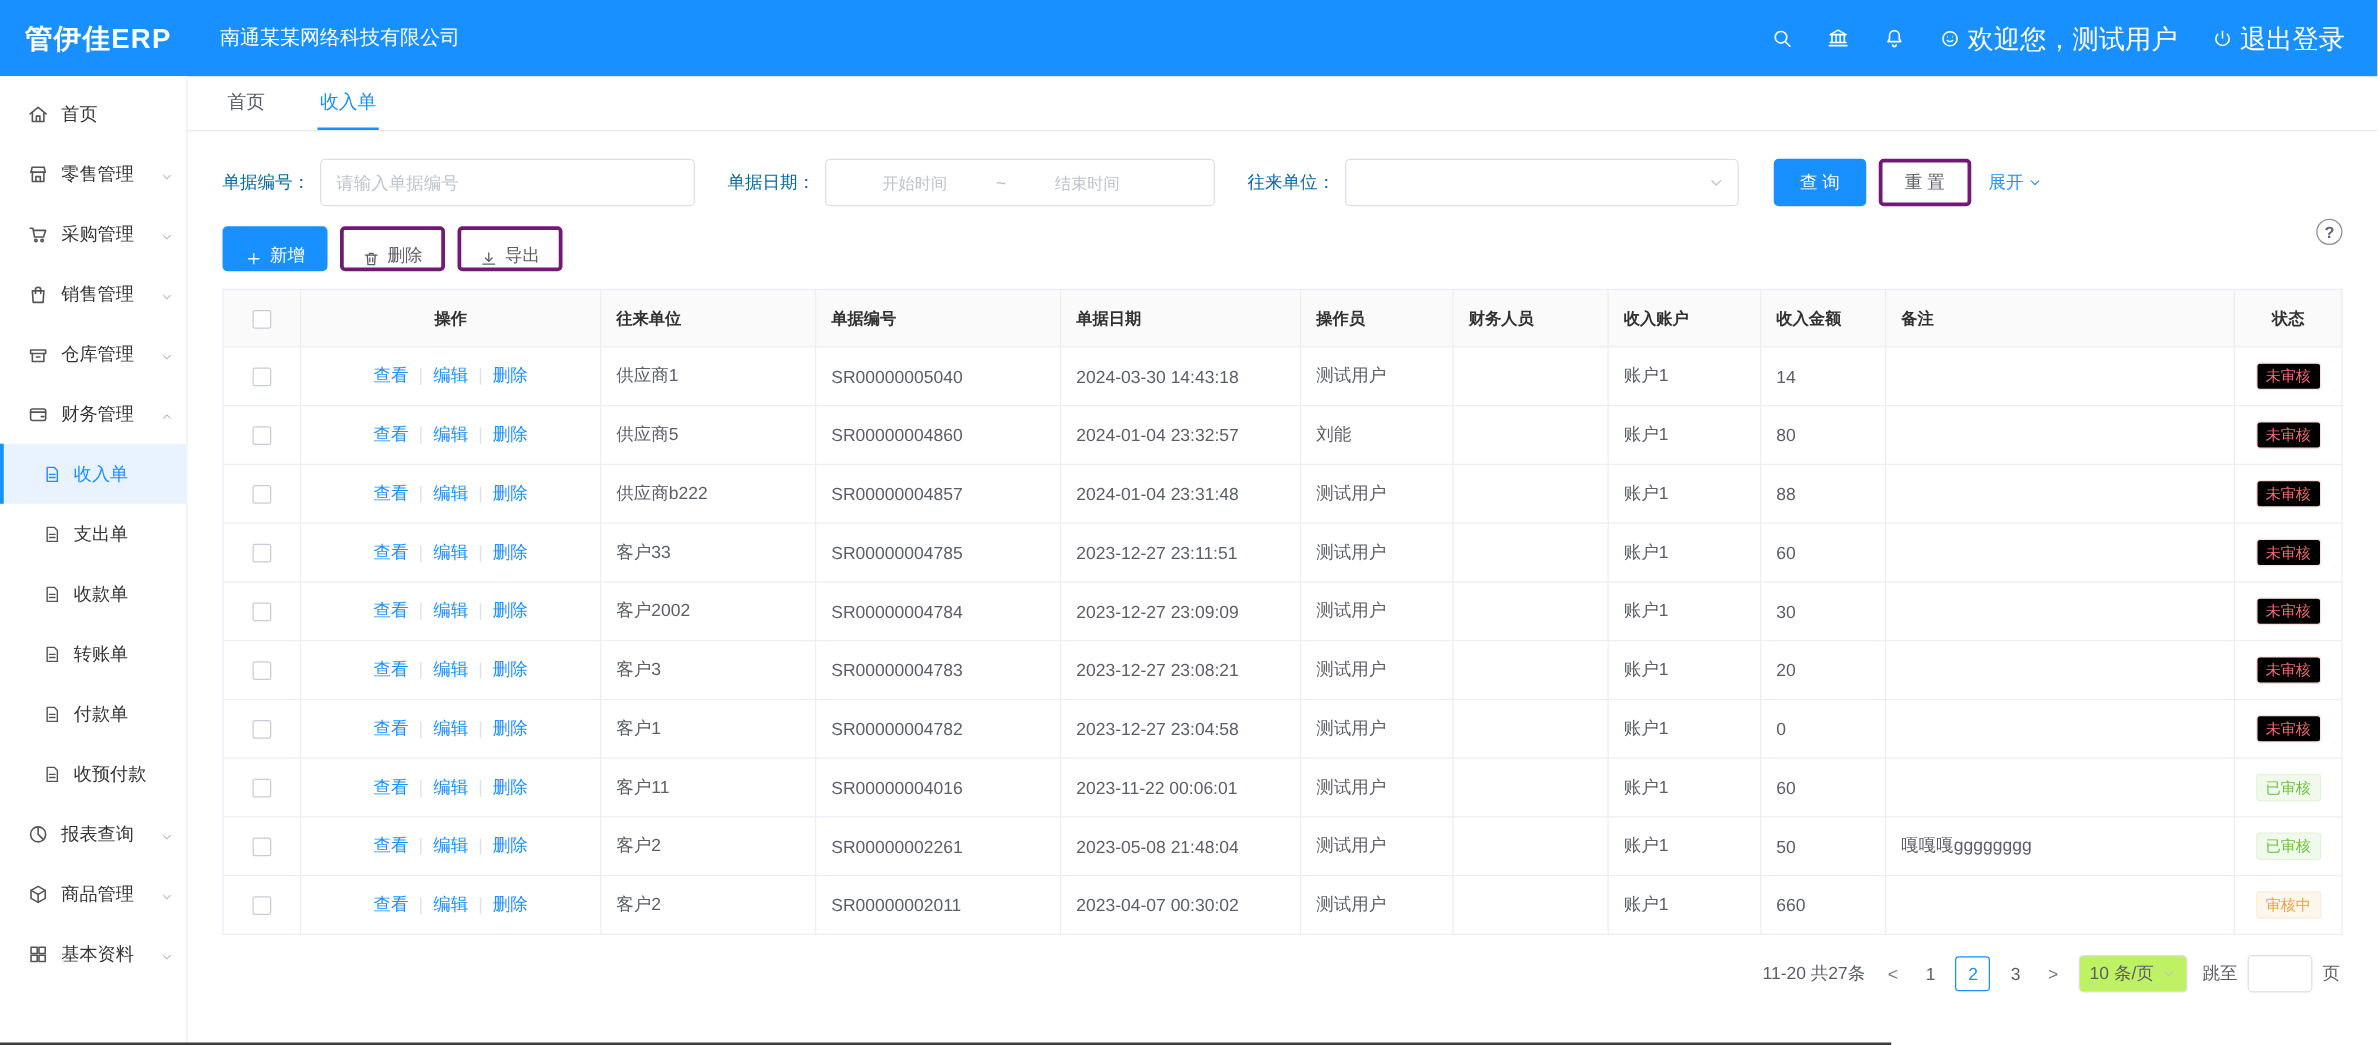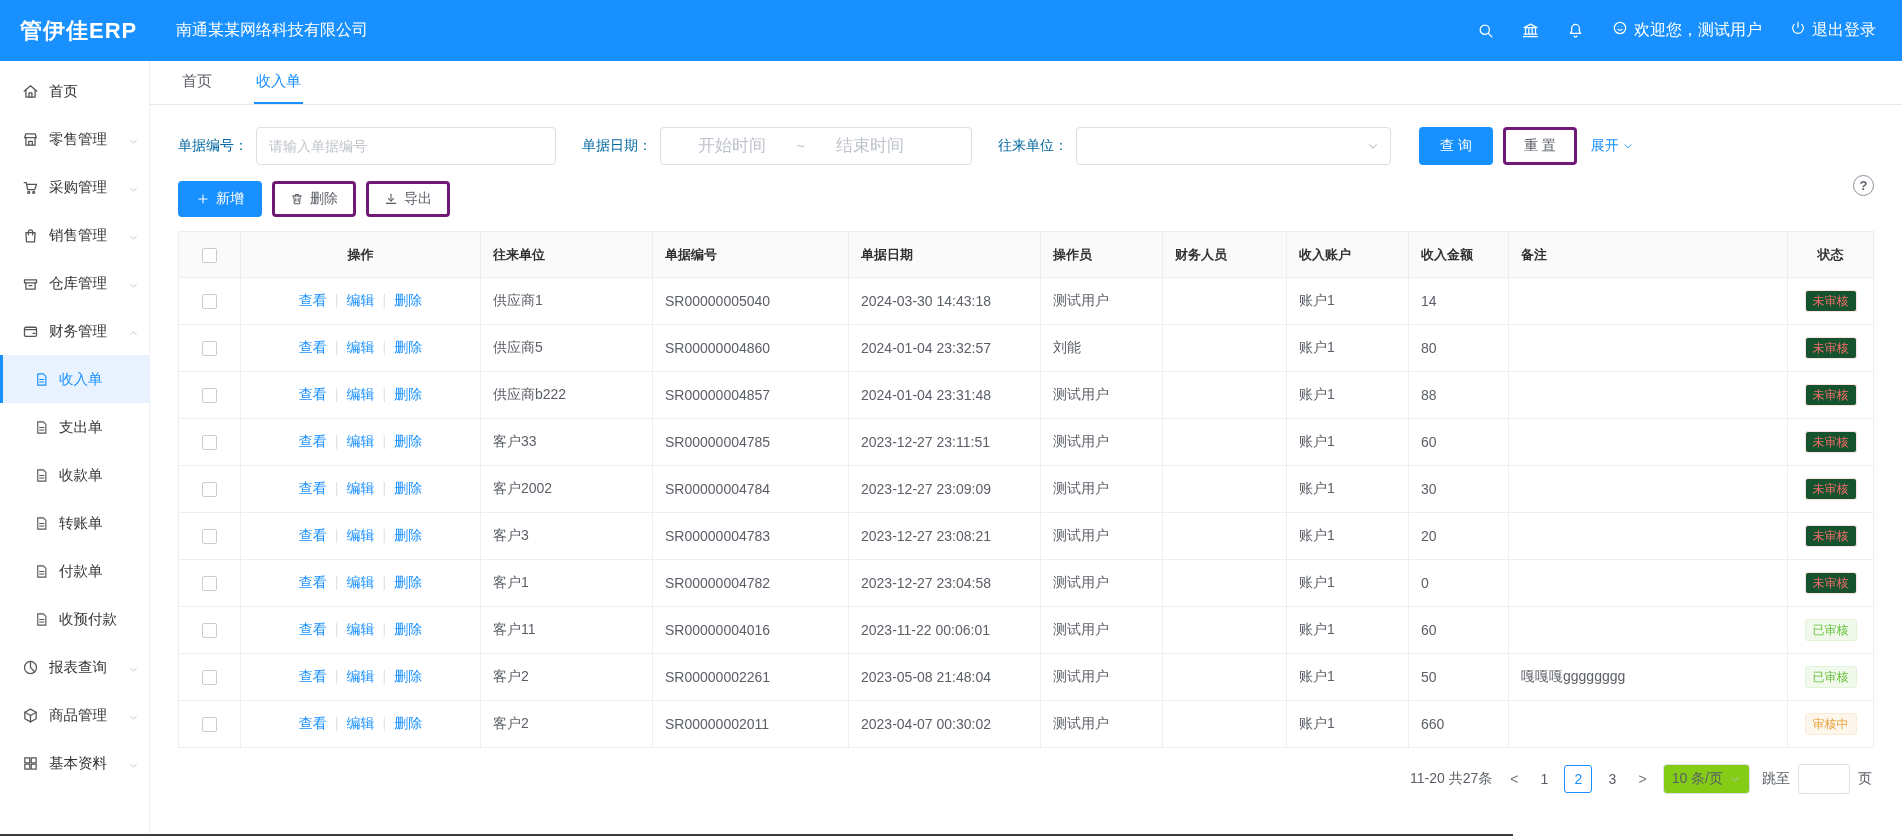--- a/index.html
+++ b/index.html
@@ -14,21 +14,21 @@
   
   .header {
     height: 61px; background: #1890ff; color: #fff;
     display: flex; align-items: center; padding: 0 26px 0 20px;
   }
   .logo { font-size: 22px; font-weight: bold; letter-spacing: 1px; width: 140px; }
   .company { font-size: 16px; margin-left: 16px; }
   .h-right { margin-left: auto; display: flex; align-items: center; gap: 28px; }
   .h-icon { width: 17px; height: 17px; display: inline-flex; color: #fff; }
   .h-icon.sm { width: 16px; height: 16px; }
-  .h-user, .h-logout { display: flex; align-items: flex-start; gap: 6px; font-size: 16px; cursor: pointer; }
+  .h-user, .h-logout { display: flex; align-items: center; gap: 6px; font-size: 21px; cursor: pointer; }
 
   
   .layout { display: flex; height: 786px; }
   .sidebar { width: 150px; flex: none; border-right: 1px solid #ebeef5; padding-top: 6px; background: #fff; }
   .main { flex: 1; display: flex; flex-direction: column; overflow: hidden; }
 
   
   .menu-item {
     height: 48px; display: flex; align-items: center;
     padding: 0 10px 0 22px; cursor: pointer; color: #333; position: relative;
@@ -59,41 +59,41 @@
   .f-label.gap { margin-left: 26px; }
   .text-input {
     height: 38px; width: 300px; border: 1px solid #dcdfe6; border-radius: 4px;
     padding: 0 12px; font-size: 14px; color: #333; outline: none;
   }
   .text-input::placeholder, .date-input::placeholder { color: #bfc4cc; }
   .date-range {
     width: 312px; height: 38px; border: 1px solid #dcdfe6; border-radius: 4px;
     display: flex; align-items: center; padding: 0 10px; gap: 4px; background: #fff;
   }
-  .date-input { border: none; outline: none; width: 42%; text-align: center; font-size: 17px; color: #333; }
+  .date-input { border: none; outline: none; width: 42%; text-align: center; font-size: 13px; color: #333; }
   .date-sep { color: #b9bec7; }
   .select-box {
     width: 315px; height: 38px; border: 1px solid #dcdfe6; border-radius: 4px;
     display: flex; align-items: center; justify-content: flex-end; padding: 0 10px; cursor: pointer;
   }
   .sel-chevron { width: 14px; height: 14px; color: #c0c4cc; display: inline-flex; }
   .btn {
     height: 38px; padding: 0 18px; border-radius: 4px; border: 3px solid #701a75;
     background: #fff; font-size: 14px; color: #5a5e66; cursor: pointer;
     display: inline-flex; align-items: center; gap: 6px;
   }
   .btn-primary { background: #1890ff; border-color: #1890ff; color: #fff; }
   .btn.gap-lg { margin-left: 28px; }
   .btn + .btn { margin-left: 10px; }
   .expand-link { color: #1890ff; margin-left: 14px; display: inline-flex; align-items: center; gap: 3px; cursor: pointer; }
   .link-chevron { width: 12px; height: 12px; display: inline-flex; }
 
   
   .toolbar { display: flex; align-items: center; padding: 16px 28px 14px; position: relative; flex: none; }
-  .btn-sm { height: 36px; padding: 0 15px; }
+  .btn-sm { height: 36px; padding: 0 15px; align-items: flex-end; }
   .btn-icon { width: 14px; height: 14px; display: inline-flex; }
   .help-circle {
     position: absolute; right: 28px; top: 10px; width: 21px; height: 21px;
     border: 1px solid #8a8f99; border-radius: 50%; color: #5f6470;
     display: flex; align-items: center; justify-content: center;
     font-size: 13px; font-weight: bold; cursor: pointer;
   }
 
   
   .table-wrap { padding: 0 28px; flex: none; }
@@ -116,39 +116,39 @@
   .checkbox {
     width: 15px; height: 15px; border: 1px solid #c8ccd4; border-radius: 2px;
     display: inline-block; background: #fff; cursor: pointer; vertical-align: middle;
   }
   .op-link { color: #1890ff; cursor: pointer; text-decoration: none; }
   .op-sep { color: #dfe3e8; margin: 0 8px; }
   .tag {
     display: inline-block; font-size: 12px; line-height: 1; padding: 4px 7px;
     border-radius: 3px; border: 1px solid; white-space: nowrap;
   }
-  .tag-danger  { color: #f56c6c; background: #14532d; border-color: #fde2e2; }
+  .tag-danger  { color: #f56c6c; background: #000000; border-color: #fde2e2; }
   .tag-success { color: #67c23a; background: #f0f9eb; border-color: #e1f3d8; }
   .tag-warning { color: #e6a23c; background: #fdf6ec; border-color: #faecd8; }
 
   
   .pagination {
     display: flex; align-items: center; justify-content: flex-end; gap: 8px;
     padding: 16px 30px 0; color: #5a5e66; font-size: 14px; flex: none;
   }
   .total { margin-right: 6px; }
   .page-arrow { color: #777; cursor: pointer; padding: 0 4px; user-select: none; }
   .page-nums { display: inline-flex; gap: 6px; }
   .page-num {
     min-width: 28px; height: 28px; display: inline-flex; align-items: center;
     justify-content: center; cursor: pointer; border-radius: 3px; border: 1px solid transparent;
   }
   .page-num.current { border-color: #1890ff; color: #1890ff; }
   .size-select {
-    height: 30px; border: 1px solid #dcdfe6; border-radius: 4px; background: #84cc16;
+    height: 30px; border: 1px solid #dcdfe6; border-radius: 4px; background: #bef264;
     display: inline-flex; align-items: center; gap: 6px; padding: 0 8px; cursor: pointer; margin: 0 4px;
   }
   .sel-chevron.xs { width: 12px; height: 12px; }
   .jump-input { width: 52px; height: 30px; border: 1px solid #dcdfe6; border-radius: 4px; outline: none; padding: 0 6px; }
 
   .bottom-edge { position: absolute; left: 0; bottom: 0; width: 1513px; height: 2px; background: #3c3c3c; }
 </style>
 </head>
 <body>
 

